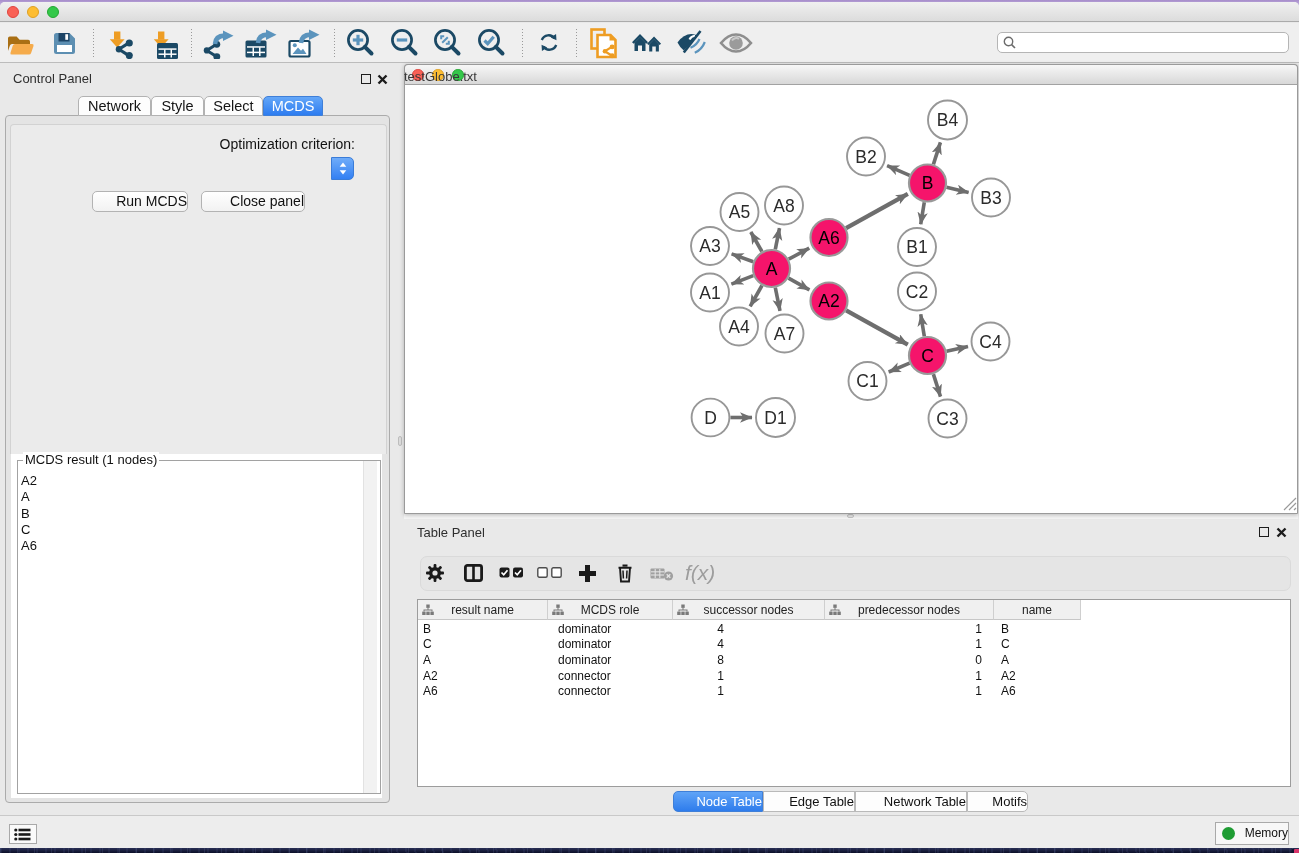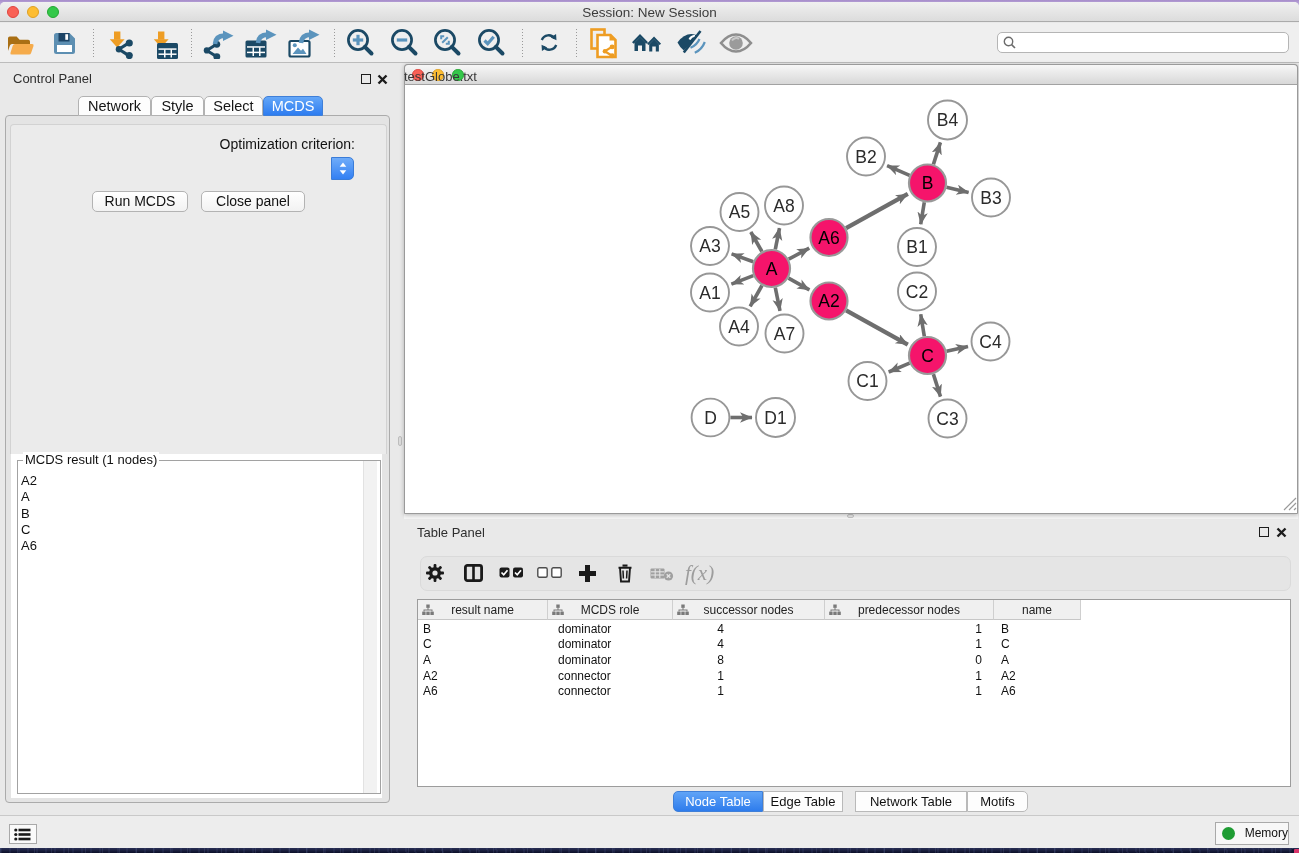--- a/index.html
+++ b/index.html
@@ -21,51 +21,50 @@
 
 #cphead{left:13px;top:71px;font-size:13px;color:#2e2e2e}
 .winbtn{border:1.5px solid #1c1c1c}
 .tabbar .tab{position:absolute;top:96px;height:20px;border:1px solid #b2b2b2;border-radius:5px 5px 0 0;background:#fdfdfd;font-size:14.5px;color:#141414;text-align:center;line-height:19px}
 .tabbar .sel{background:linear-gradient(#64a7f8,#2d7cf0);color:#fff;border-color:#3f7fd8}
 #tabpane{left:5px;top:115px;width:385px;height:688px;background:#e4e4e4;border:1px solid #ababab;border-radius:4px}
 #innerpane{left:10px;top:124px;width:377px;height:330px;background:#ebebeb;border:1px solid #d2d2d2;border-bottom:none;border-radius:4px 4px 0 0}
 #optlabel{left:43px;top:136px;width:312px;text-align:right;font-size:14px;color:#111}
 #dropdown{left:43px;top:157px;width:311px;height:23px;background:#fff;border:1px solid #adadad;border-radius:5px;font-size:14px;color:#111;line-height:21px;padding-left:12px}
 #ddcap{left:331px;top:157px;width:23px;height:23px;border-radius:0 5px 5px 0;background:linear-gradient(#6facf9,#3380f3);border:1px solid #3a7cd8}
-.btn{position:absolute;height:21px;background:linear-gradient(#ffffff,#f2f2f2);border:1px solid #b3b3b3;border-radius:5px;font-size:14px;color:#111;text-align:center;line-height:19px}
+.btn{position:absolute;height:21px;background:linear-gradient(#ffffff,#f2f2f2);border:1px solid #b3b3b3;border-radius:5px;font-size:14px;color:#111;text-align:right;line-height:19px}
 #whitebk{left:11px;top:454px;width:371px;height:344px;background:#fff}
 #grpbox{left:17px;top:460px;width:364px;height:334px;border:1px solid #a2a2a2}
 #grplabel{left:23px;top:452px;height:15px;line-height:15px;background:#fff;padding:0 2px;font-size:13px;color:#111;z-index:6}
 #mcdslist{left:18px;top:461px;width:344px;height:331px;background:#fff;font-size:13px;color:#111;line-height:16.3px;padding:12px 0 0 3px}
 #sbtrack{left:363px;top:461px;width:14px;height:332px;background:#f2f2f2;border-left:1px solid #e2e2e2}
 
 #netwin{left:404px;top:64px;width:894px;height:450px;background:#fff;border:1px solid #9a9a9a;border-radius:4px 4px 0 0;box-shadow:0 1px 4px rgba(0,0,0,.25)}
 #nettitle{left:404px;top:64px;width:894px;height:21px;background:linear-gradient(#f7f7f7,#d8d8d8);border-radius:4px 4px 0 0;border:1px solid #9a9a9a;border-bottom:1px solid #a2a2a2}
 #netname{left:404px;top:69px;width:894px;text-align:left;font-size:13px;color:#383838}
 
 #tphead{left:417px;top:525px;font-size:13px;color:#2e2e2e}
 #tptoolbar{left:420px;top:556px;width:871px;height:35px;background:#e5e5e5;border:1px solid #dadada;border-radius:7px}
 #tbl{left:417px;top:599px;width:874px;height:188px;background:#fff;border:1px solid #9c9c9c}
 .th{position:absolute;top:600px;height:20px;background:#f0f0f0;border-right:1px solid #cfcfcf;border-bottom:1px solid #c7c7c7;font-size:12px;color:#222;text-align:center;line-height:20px}
 .td{position:absolute;font-size:12px;color:#111;height:15.7px;line-height:15.7px}
-.btab{position:absolute;top:791px;height:21px;background:#fdfdfd;border:1px solid #b9b9b9;font-size:13px;color:#111;text-align:center;line-height:20px}
+.btab{position:absolute;top:791px;height:21px;background:#fdfdfd;border:1px solid #b9b9b9;font-size:13px;color:#111;text-align:right;line-height:20px}
 #statusbar{left:0;top:815px;width:1299px;height:33px;background:#ededed;border-top:1px solid #c9c9c9}
 #memory{left:1215px;top:822px;width:74px;height:23px;background:#f7f7f7;border:1px solid #a9a9a9;font-size:12px;color:#111;line-height:21px;text-align:right;padding-right:0}
 #listbtn{left:9px;top:824px;width:28px;height:20px;background:#fafafa;border:1px solid #a9a9a9}
 </style></head><body>
 <div id="page">
 <div class="abs" id="purple"></div>
 <div class="abs" id="appwin"></div>
 <div class="abs" id="wallpaper"></div>
 <div class="abs" id="pinkspeck"></div>
 <div class="abs" id="titlebar"></div>
 <div class="abs tl" style="left:7px;top:6px;background:#f96156;border:0.5px solid #e0443e"></div>
 <div class="abs tl" style="left:27px;top:6px;background:#fdbd32;border:0.5px solid #dfa023"></div>
 <div class="abs tl" style="left:47px;top:6px;background:#34c84a;border:0.5px solid #24a732"></div>
-<div class="abs" id="title">Session: New Session</div>
 <div class="abs" id="toolbar"></div>
 
 <svg class="abs" style="left:6px;top:31px" width="30" height="25" viewBox="0 0 30 25">
       <path d="M2,20 L2,7.2 q0,-1.8 1.8,-1.8 h6.8 l3,3.4 h8.6 q1.8,0 1.8,1.8 v2.4 h-18 q-1.6,0 -2.1,1.6 z" fill="#a96f14"></path>
       <path d="M6.8,14.6 q0.5,-1.6 2.1,-1.6 h17.3 q1.9,0 1.3,1.9 l-2.4,7.2 q-0.5,1.5 -2.1,1.5 h-17.2 q-1.9,0 -1.3,-1.9 z" fill="#f5ab4b"></path>
     </svg>
 <svg class="abs" style="left:52px;top:31px" width="25" height="25" viewBox="0 0 25 25">
       <path d="M2,4.5 a2.5,2.5 0 0 1 2.5,-2.5 h13 l5.5,5.5 v13 a2.5,2.5 0 0 1 -2.5,2.5 h-16 a2.5,2.5 0 0 1 -2.5,-2.5 z" fill="#5d8fb2"></path>
       <path d="M6.5,2 h11 v8.5 h-11 z" fill="#1d4466"></path>
       <rect x="13.3" y="3.2" width="2.8" height="5.6" fill="#fff"></rect>
@@ -363,21 +362,21 @@
     </svg>
 <svg class="abs" style="left:650px;top:567px" width="24" height="14" viewBox="0 0 24 14">
       <rect x="0.5" y="1.5" width="14" height="10" rx="1" fill="#a0a0a0"></rect>
       <line x1="1" y1="4.8" x2="14" y2="4.8" stroke="#e3e3e3" stroke-width="1.1"></line>
       <line x1="1" y1="8" x2="14" y2="8" stroke="#e3e3e3" stroke-width="1.1"></line>
       <line x1="5.2" y1="2" x2="5.2" y2="11" stroke="#e3e3e3" stroke-width="1.1"></line>
       <line x1="9.8" y1="2" x2="9.8" y2="11" stroke="#e3e3e3" stroke-width="1.1"></line>
       <circle cx="18.5" cy="9" r="4.6" fill="#a0a0a0"></circle>
       <path d="M16.7,7.2 l3.6,3.6 M20.3,7.2 l-3.6,3.6" stroke="#e3e3e3" stroke-width="1.4"></path>
     </svg>
-<div class="abs" style="left:685px;top:561px;width:40px;font-family:Liberation Serif, serif;font-style:italic;font-size:21px;color:#9d9d9d">f(x)</div>
+<div class="abs" style="left:685px;top:561px;width:40px;font-family:Liberation Sans, sans-serif;font-style:italic;font-size:21px;color:#9d9d9d">f(x)</div>
 <div class="abs" id="tbl"></div>
 <div class="th" style="left:418px;width:130px">result name</div>
 <svg class="abs" style="left:422px;top:604px" width="12" height="12" viewBox="0 0 12 12">
       <g fill="#7a7a7a">
         <rect x="4.3" y="0.5" width="3.4" height="3.4"></rect>
         <path d="M5.5,3.9 h1 v2 h-1 z M1.5,5.6 h9 v1 h-9 z M1.5,5.6 h1 v2 h-1 z M9.5,5.6 h1 v2 h-1 z"></path>
         <rect x="0.2" y="7.6" width="3.4" height="3.4"></rect>
         <rect x="4.3" y="7.6" width="3.4" height="3.4"></rect>
         <rect x="8.4" y="7.6" width="3.4" height="3.4"></rect>
       </g>
@@ -432,21 +431,21 @@
 <div class="td" style="left:558px;top:668.6px">connector</div>
 <div class="td" style="left:640px;top:668.6px;width:84px;text-align:right">1</div>
 <div class="td" style="left:900px;top:668.6px;width:82px;text-align:right">1</div>
 <div class="td" style="left:1001px;top:668.6px">A2</div>
 <div class="td" style="left:423px;top:684.3px">A6</div>
 <div class="td" style="left:558px;top:684.3px">connector</div>
 <div class="td" style="left:640px;top:684.3px;width:84px;text-align:right">1</div>
 <div class="td" style="left:900px;top:684.3px;width:82px;text-align:right">1</div>
 <div class="td" style="left:1001px;top:684.3px">A6</div>
 <div class="btab" style="left:673px;width:90px;border-radius:5px 0 0 5px;background:linear-gradient(#60a4f7,#2e7cec);color:#fff;border-color:#3f7fd8">Node Table</div>
-<div class="btab" style="left:763px;width:80px">Edge Table</div>
+<div class="btab" style="left:763px;width:92px">Edge Table</div>
 <div class="btab" style="left:855px;width:112px">Network Table</div>
 <div class="btab" style="left:967px;width:61px;border-radius:0 5px 5px 0">Motifs</div>
 <div class="abs" id="statusbar"></div>
 <div class="abs" id="listbtn"></div>
 <svg class="abs" style="left:14px;top:828px" width="18" height="13" viewBox="0 0 18 13">
       <g fill="#1a1a1a">
         <circle cx="1.8" cy="2" r="1.6"></circle>
         <circle cx="1.8" cy="6.5" r="1.6"></circle>
         <circle cx="1.8" cy="11" r="1.6"></circle>
         <rect x="4.5" y="0.7" width="12" height="2.6"></rect>

